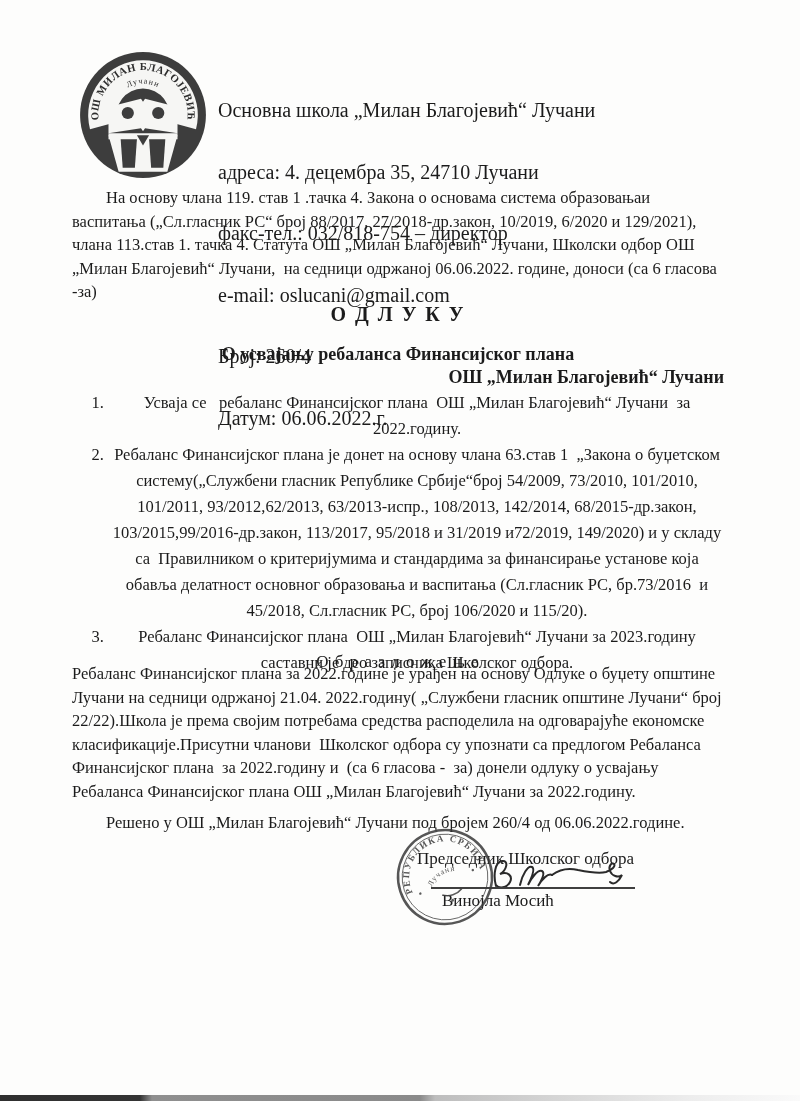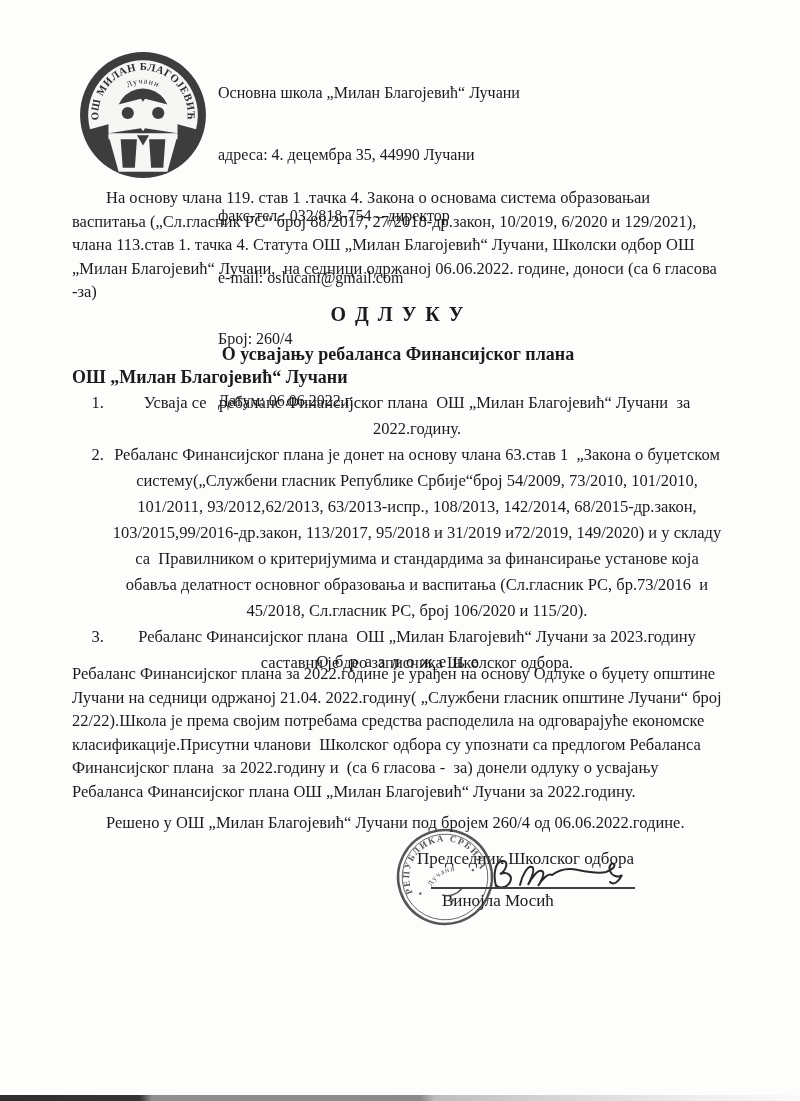--- a/index.html
+++ b/index.html
@@ -10,35 +10,35 @@
     background: #fdfdfc;
     font-family: "Liberation Serif", "DejaVu Serif", serif;
     color: #1b1b1b;
     overflow: hidden;
   }
   .abs { position: absolute; }
 
   
   .logo-svg { position: absolute; left: 76px; top: 46px; width: 134px; height: 138px; }
   .header-text {
-    position: absolute; left: 218px; top: 42px;
-    font-size: 16px; line-height: 20.5px; white-space: pre-wrap;
+    position: absolute; left: 218px; top: 59px;
+    font-size: 20px; line-height: 20.5px; white-space: pre-wrap;
   }
 
   
   .col { left: 72px; width: 652px; }
   .para { font-size: 16.5px; line-height: 23.5px; white-space: pre-wrap; }
   .indent { text-indent: 34px; }
 
   .decision-title {
     top: 303px; text-align: center;
     font-size: 20px; font-weight: bold; letter-spacing: 2px;
   }
   .decision-sub1 { top: 344px; text-align: center; font-size: 18px; font-weight: bold; }
-  .decision-sub2 { top: 367px; text-align: left; font-size: 18px; font-weight: bold; }
+  .decision-sub2 { top: 367px; text-align: right; font-size: 18px; font-weight: bold; }
 
   ol.decision-list {
     margin: 0; padding-left: 36px;
     font-size: 16.5px; line-height: 26px; text-align: center;
   }
   ol.decision-list li { white-space: pre-wrap; padding-left: 2px; }
 
   .rationale-title { top: 633px; text-align: center; font-size: 17px; letter-spacing: 1px; margin-top: 19px; }
 
   .sig-role { left: 417px; top: 849px; font-size: 17px; }
@@ -83,21 +83,21 @@
       <circle cx="51" cy="64" r="6" fill="#3d3d3d"></circle>
       <circle cx="81" cy="64" r="6" fill="#3d3d3d"></circle>
       <path d="M44 90 L60 90 L58 118 L46 118 Z" fill="#3d3d3d"></path>
       <path d="M72 90 L88 90 L86 118 L74 118 Z" fill="#3d3d3d"></path>
       <path d="M60 86 L66 96 L72 86 Z" fill="#3d3d3d"></path>
     </g>
   </svg>
 
   <div class="header-text">
     <div>Основна школа „Милан Благојевић“ Лучани</div>
-    <div>адреса: 4. децембра 35, 44990 Лучани</div>
+    <div>адреса: 4. децембра 35, 24710 Лучани</div>
     <div>факс-тел.: 032/818-754 – директор</div>
     <div>e-mail: oslucani@gmail.com</div>
     <div>Број: 260/4</div>
     <div>Датум: 06.06.2022.г.</div>
   </div>
 
   <div class="abs col para indent" style="top:186px;">На основу члана 119. став 1 .тачка 4. Закона о основама система образовањаи васпитања („Сл.гласник РС“ број 88/2017, 27/2018-др.закон, 10/2019, 6/2020 и 129/2021), члана 113.став 1. тачка 4. Статута ОШ „Милан Благојевић“ Лучани, Школски одбор ОШ „Милан Благојевић“ Лучани,  на седници одржаној 06.06.2022. године, доноси (са 6 гласова -за)</div>
 
   <div class="abs col decision-sub1">О усвајању ребаланса Финансијског плана</div>
   <div class="abs col decision-title">О Д Л У К У</div>

